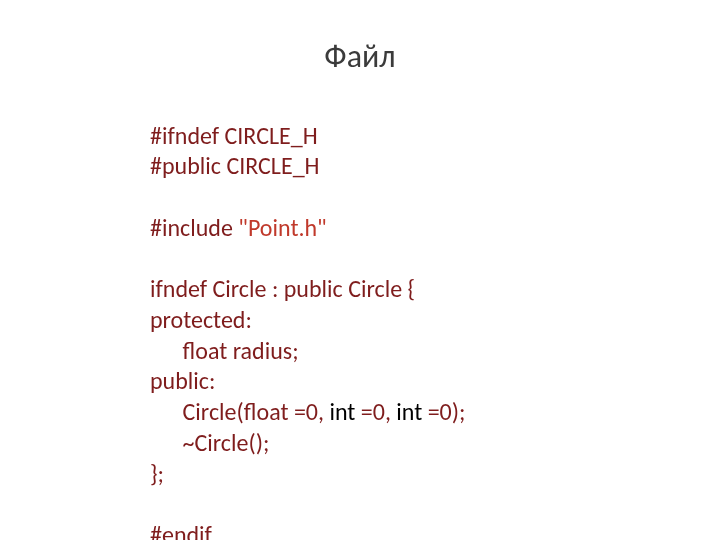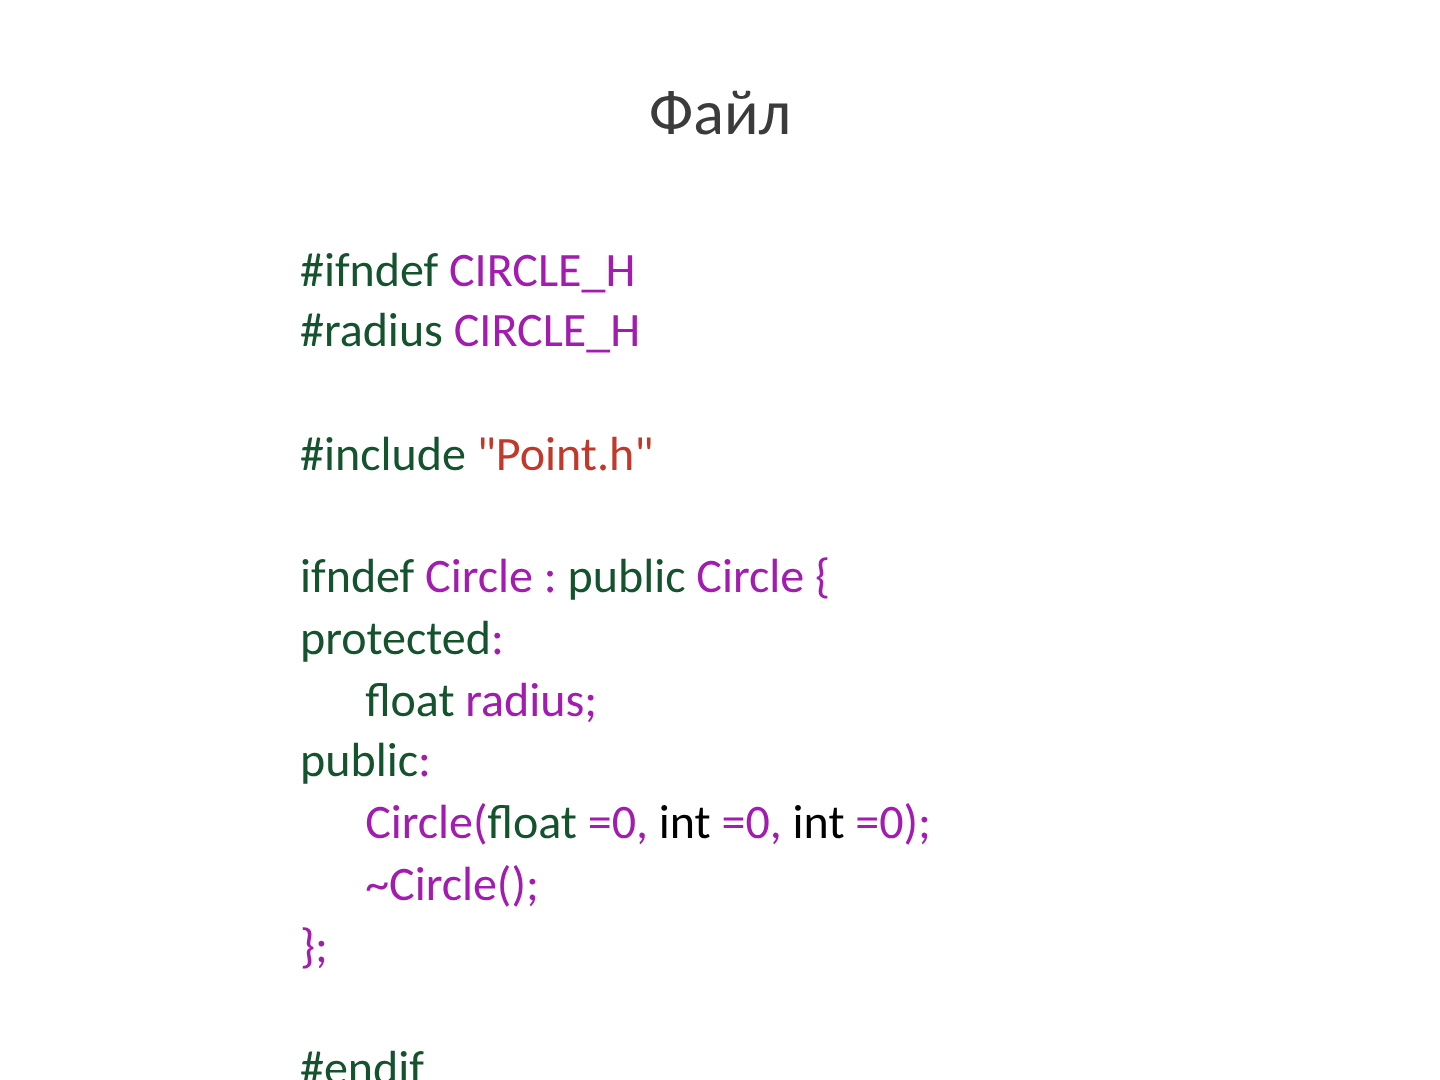--- a/index.html
+++ b/index.html
@@ -33,37 +33,37 @@
   }
   .code {
     position: absolute;
     left: 150px;
     top: 78px;
     font-size: 24px;
     line-height: 1.28;
     white-space: pre;
     font-family: Calibri, "Segoe UI", Arial, sans-serif;
   }
-  .kw-blue   { color: #14532d; }
+  .kw-blue   { color: #7f1d1d; }
   .kw-teal   { color: #000000; }
   .str-red   { color: #c0392b; }
-  .plain     { color: #a21caf; }
+  .plain     { color: #7f1d1d; }
 </style>
 </head>
 <body>
 
 <div class="slide">
 
   <div class="title">
     <span>Файл</span>
   </div>
 
   <div class="code">
 <span class="kw-blue">#ifndef</span><span class="plain"> CIRCLE_H</span>
-<span class="kw-blue">#radius</span><span class="plain"> CIRCLE_H</span>
+<span class="kw-blue">#public</span><span class="plain"> CIRCLE_H</span>
 
 <span class="kw-blue">#include </span><span class="str-red">"Point.h"</span>
 
 <span class="kw-blue">ifndef </span><span class="plain">Circle : </span><span class="kw-blue">public </span><span class="plain">Circle {</span>
 <span class="kw-blue">protected</span><span class="plain">:</span>
 <span>      </span><span class="kw-blue">float </span><span class="plain">radius;</span>
 <span class="kw-blue">public</span><span class="plain">:</span>
 <span>      </span><span class="plain">Circle(</span><span class="kw-blue">float </span><span class="plain">=0, </span><span class="kw-teal">int </span><span class="plain">=0, </span><span class="kw-teal">int </span><span class="plain">=0);</span>
 <span>      </span><span class="plain">~Circle();</span>
 <span class="plain">};</span>

